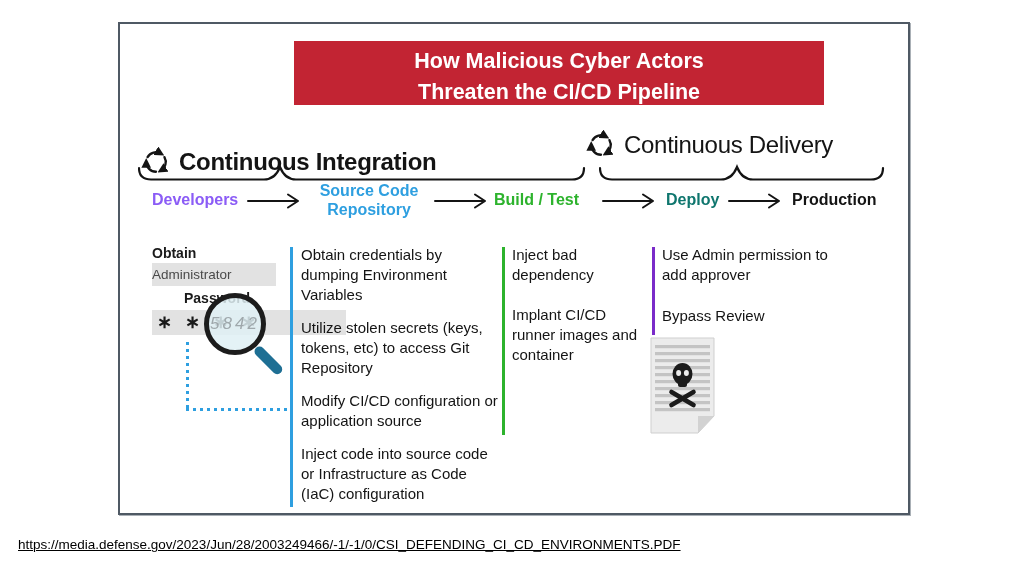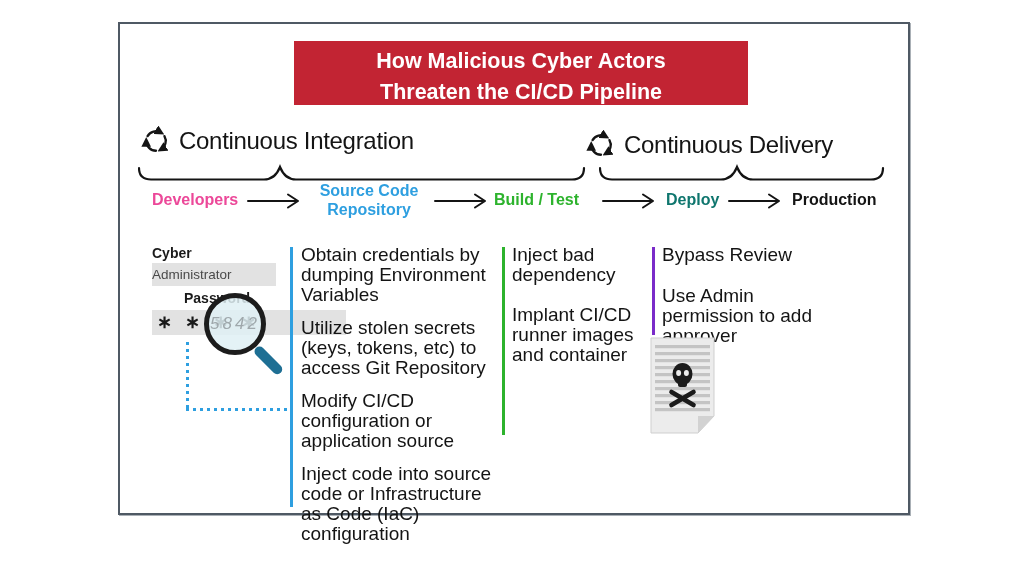--- a/index.html
+++ b/index.html
@@ -3,52 +3,52 @@
 <meta charset="utf-8">
 <style>
   * { margin: 0; padding: 0; box-sizing: border-box; }
   html,body { background:#fff; }
   body { font-family: "Liberation Sans", sans-serif; color:#1a1a1a; }
   .page { position:relative; width:1024px; height:576px; background:#fff; overflow:hidden; }
 
   .diagram { position:absolute; left:118px; top:22px; width:792px; height:493px;
              background:#fff; border:2px solid #4f5964; box-shadow:1px 1px 0 #aab0b6; }
 
-  .banner { position:absolute; left:174px; top:17px; width:454px; height:64px;
+  .banner { position:absolute; left:174px; top:17px; width:530px; height:64px;
             background:#C22433; color:#fff; text-align:center;
             font-weight:bold; font-size:21.5px; line-height:1.42; padding-top:5px; }
 
   .section-header { position:absolute; display:flex; align-items:center; gap:7px;
                     font-size:24px; font-weight:500; letter-spacing:-0.3px; color:#141414; }
   .section-header svg { display:block; }
-  .hdr-ci { left:20px; top:101px; }
+  .hdr-ci { left:20px; top:122px;font-weight:bold; }
   .hdr-cd { left:465px; top:105px;text-align:center; }
 
   .brace { position:absolute; }
   .brace path { stroke:#141414; stroke-width:2.2; fill:none; stroke-linecap:round; }
   .brace-ci { left:18px; top:140px; }
   .brace-cd { left:479px; top:140px; }
 
   .stage { position:absolute; font-size:16px; font-weight:bold; white-space:nowrap; }
-  .stage-developers { left:32px;  top:167px; color:#ec4899; }
+  .stage-developers { left:32px;  top:167px; color:#8b5cf6; }
   .stage-source     { left:184px; top:157px; width:130px; text-align:center; color:#2E9FE0; line-height:1.2; white-space:normal; }
   .stage-build      { left:374px; top:167px; color:#2DB32D; }
   .stage-deploy     { left:546px; top:167px; color:#0f766e; }
   .stage-production { left:672px; top:167px; color:#141414; }
 
   .arrow { position:absolute; top:169px; }
   .arrow svg { display:block; }
   .arrow-1 { left:127px; } .arrow-2 { left:314px; } .arrow-3 { left:482px; } .arrow-4 { left:608px; }
 
   .vline { position:absolute; width:3px; }
   .vline-blue   { left:170px; top:223px; height:260px; background:#2E9FE0; }
   .vline-green  { left:382px; top:223px; height:188px; background:#2DB32D; }
   .vline-purple { left:532px; top:223px; height:88px;  background:#7A2BC9; }
 
-  .threats { position:absolute; font-size:19px; line-height:20px; color:#141414; }
+  .threats { position:absolute; font-size:15px; line-height:20px; color:#141414; }
   .threats p { margin:0 0 13px 0; }
   .threats-source { left:181px; top:221px; width:200px; }
   .threats-build  { left:392px; top:221px; width:140px; }
   .threats-build p { margin-bottom:20px; }
   .threats-deploy { left:542px; top:221px; width:172px; }
   .threats-deploy p { margin-bottom:21px; }
 
   
   .form-label { position:absolute; font-size:14px; font-weight:bold; }
   .lbl-login    { left:32px; top:221px; }
@@ -156,21 +156,21 @@
     <div class="arrow arrow-4">
       <svg width="58" height="16" viewBox="0 0 58 16">
           <g fill="none" stroke="#141414" stroke-width="2" stroke-linecap="round" stroke-linejoin="round">
             <line x1="1" y1="8" x2="49" y2="8"></line>
             <polyline points="41,1.5 51,8 41,14.5"></polyline>
           </g>
         </svg>
     </div>
     <div class="stage stage-production">Production</div>
 
-    <div class="form-label lbl-login">Cyber</div>
+    <div class="form-label lbl-login">Obtain</div>
     <div class="field field-login">Administrator</div>
     <div class="form-label lbl-password">Password</div>
     <div class="field field-password">∗ ∗ ∗ ∗</div>
     <div class="lens-digits-bg"></div>
     <div class="lens-handle"></div>
     <div class="lens">
       <span>5842</span>
     </div>
     <div class="dotted-v"></div>
     <div class="dotted-h"></div>
@@ -184,22 +184,22 @@
     </div>
 
     <div class="vline vline-green"></div>
     <div class="threats threats-build">
       <p>Inject bad dependency</p>
       <p>Implant CI/CD runner images and container</p>
     </div>
 
     <div class="vline vline-purple"></div>
     <div class="threats threats-deploy">
+      <p>Use Admin permission to add approver</p>
       <p>Bypass Review</p>
-      <p>Use Admin permission to add approver</p>
     </div>
 
     <svg class="skull-doc" width="66" height="98" viewBox="0 0 66 98">
       <path d="M1,1 H64 V79 L48,96 H1 Z" fill="#ECECEC" stroke="#CFCFCF" stroke-width="1"></path>
       <path d="M64,79 L48,96 L48,79 Z" fill="#D2D2D2"></path>
       <g fill="#C4C4C4">
         <rect x="5" y="8" width="55" height="3.2"></rect>
           <rect x="5" y="15" width="55" height="3.2"></rect>
         <rect x="5" y="22" width="55" height="3.2"></rect>
           <rect x="5" y="29" width="55" height="3.2"></rect>
@@ -217,13 +217,14 @@
         <ellipse cx="36.4" cy="36" rx="2.5" ry="3" fill="#ECECEC"></ellipse>
         <g stroke="#1b1b1b" stroke-width="4.6" stroke-linecap="round">
           <line x1="21.5" y1="55" x2="43.5" y2="68"></line>
           <line x1="43.5" y1="55" x2="21.5" y2="68"></line>
         </g>
       </g>
     </svg>
 
   </div>
 
+  <a class="footer-url" href="#">https://media.defense.gov/2023/Jun/28/2003249466/-1/-1/0/CSI_DEFENDING_CI_CD_ENVIRONMENTS.PDF</a>
 </div>
 
 </body></html>

